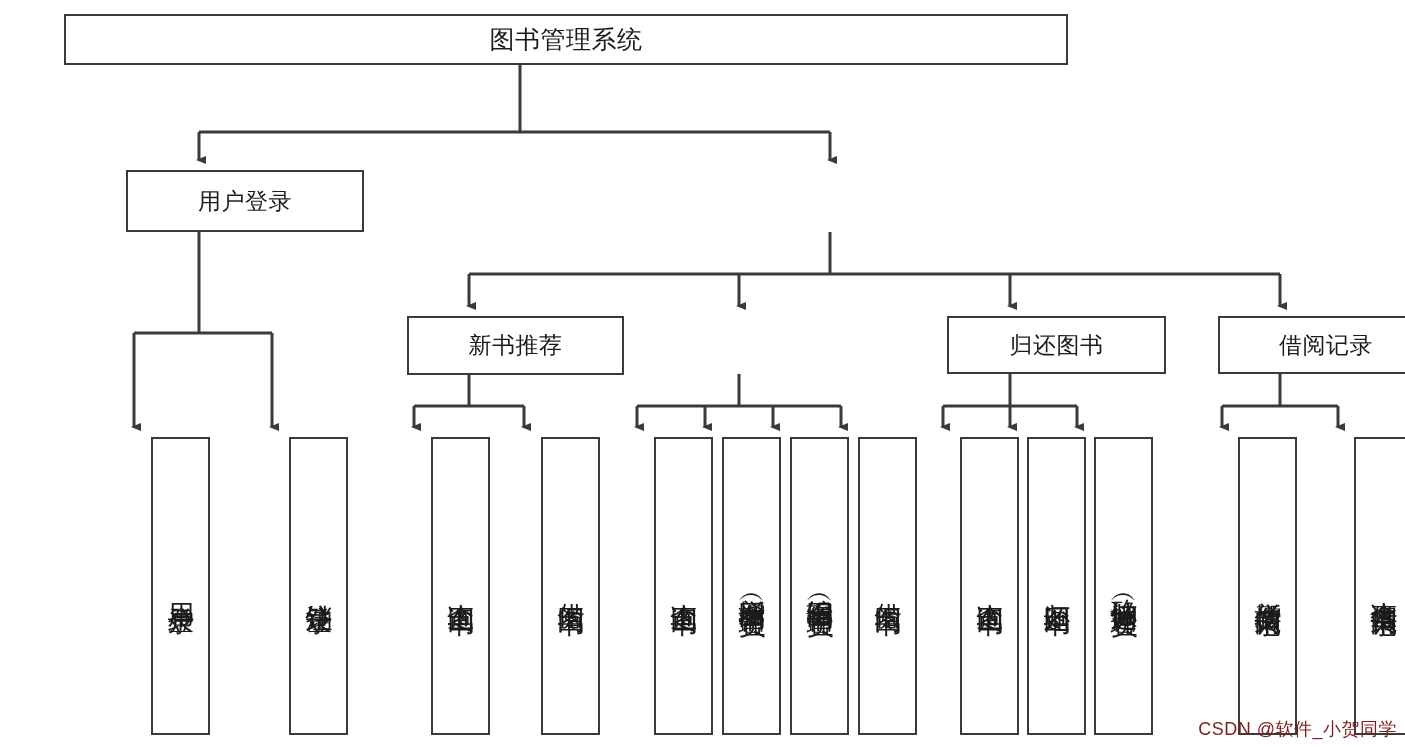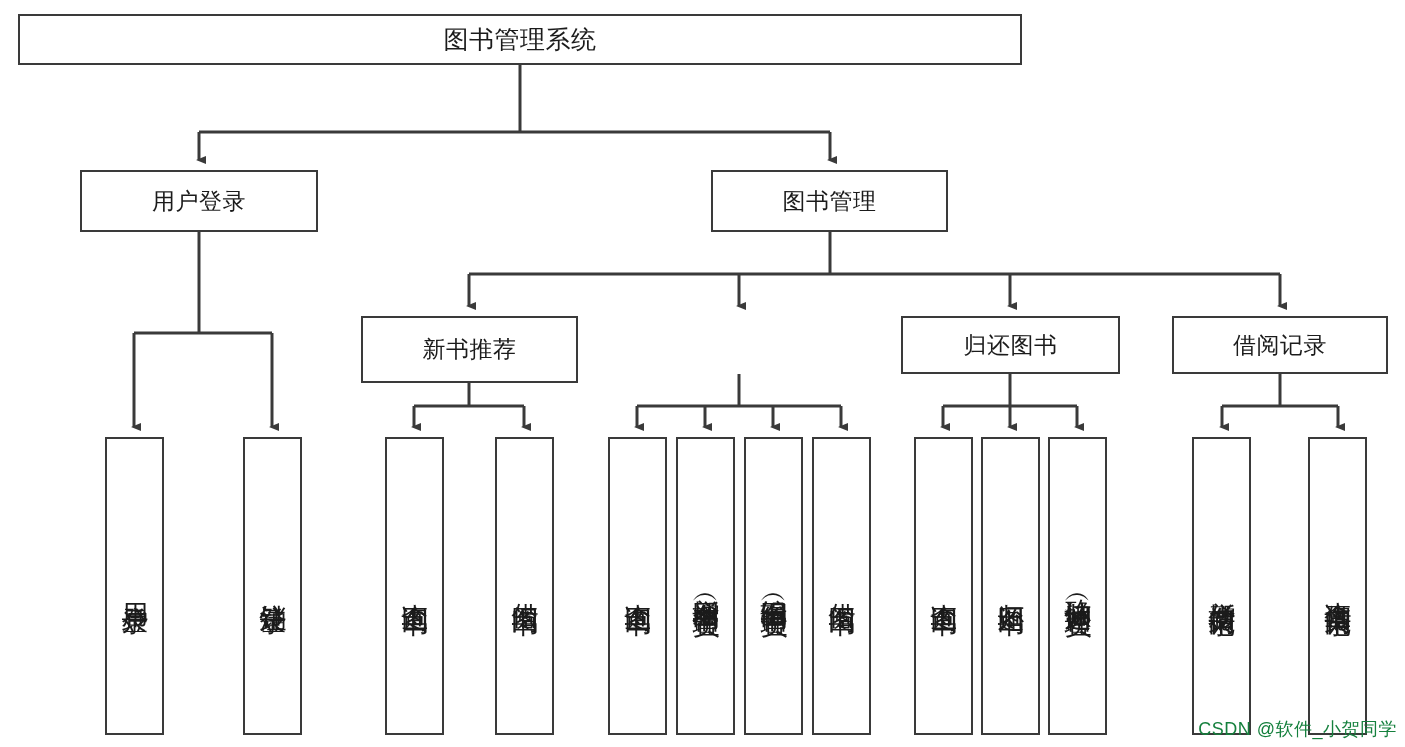--- a/index.html
+++ b/index.html
@@ -12,20 +12,21 @@
 
   .node{
     position:absolute;
     box-sizing:border-box;
     background:#ffffff;
     border:2px solid #3a3a3a;
     display:flex;
     align-items:center;
     justify-content:center;
     color:#1b1b1b;
+    margin-left:46px;
   }
   .node .label{
     white-space:nowrap;
     letter-spacing:0.5px;
   }
   .node.root .label{font-size:25px;}
   .node.lvl2 .label{font-size:23px;}
   .node.lvl3 .label{font-size:23px;}
 
   .node.leaf{
@@ -40,21 +41,21 @@
     line-height:1.08;
     letter-spacing:2px;
     white-space:nowrap;
   }
 
   .watermark{
     position:absolute;
     right:8px;
     bottom:6px;
     font-size:18px;
-    color:#15803d;
+    color:#7f1d1d;
     letter-spacing:0.5px;
     white-space:nowrap;
     pointer-events:none;
   }
 </style>
 </head>
 <body>
 
 <div id="canvas">
 
@@ -109,25 +110,22 @@
     </g>
   </svg>
 
   <div class="node root" style="left:18px;top:14px;width:1004px;height:51px;">
     <span class="label">图书管理系统</span>
   </div>
 
   <div class="node lvl2" style="left:80px;top:170px;width:238px;height:62px;">
     <span class="label">用户登录</span>
   </div>
-  <div class="node lvl2" style="left:711px;top:170px;width:237px;height:62px;">
-    <span class="label">图书管理</span>
-  </div>
 
-  <div class="node lvl3" style="left:361px;top:316px;width:217px;height:67px;">
+  <div class="node lvl3" style="left:361px;top:316px;width:217px;height:59px;">
     <span class="label">新书推荐</span>
   </div>
   <div class="node lvl3" style="left:901px;top:316px;width:219px;height:58px;">
     <span class="label">归还图书</span>
   </div>
   <div class="node lvl3" style="left:1172px;top:316px;width:216px;height:58px;text-align:right;">
     <span class="label">借阅记录</span>
   </div>
 
   <div class="node leaf" style="left:105px;top:437px;width:59px;height:298px;">

